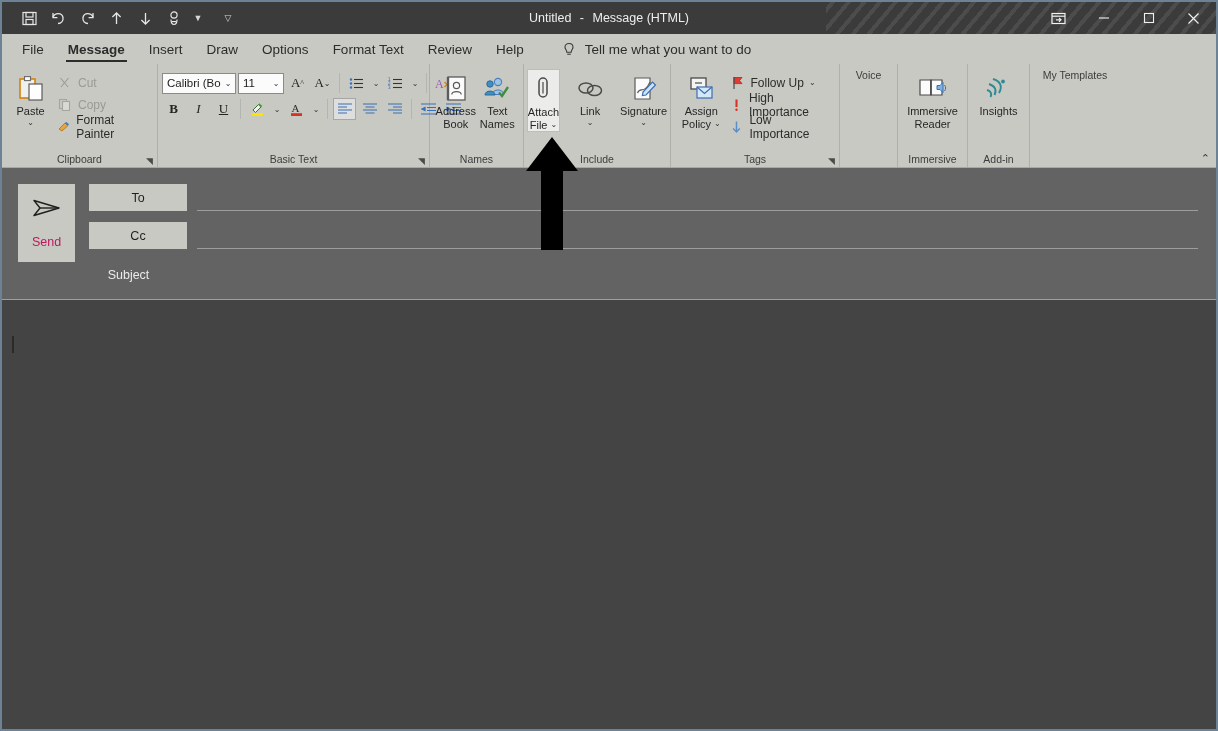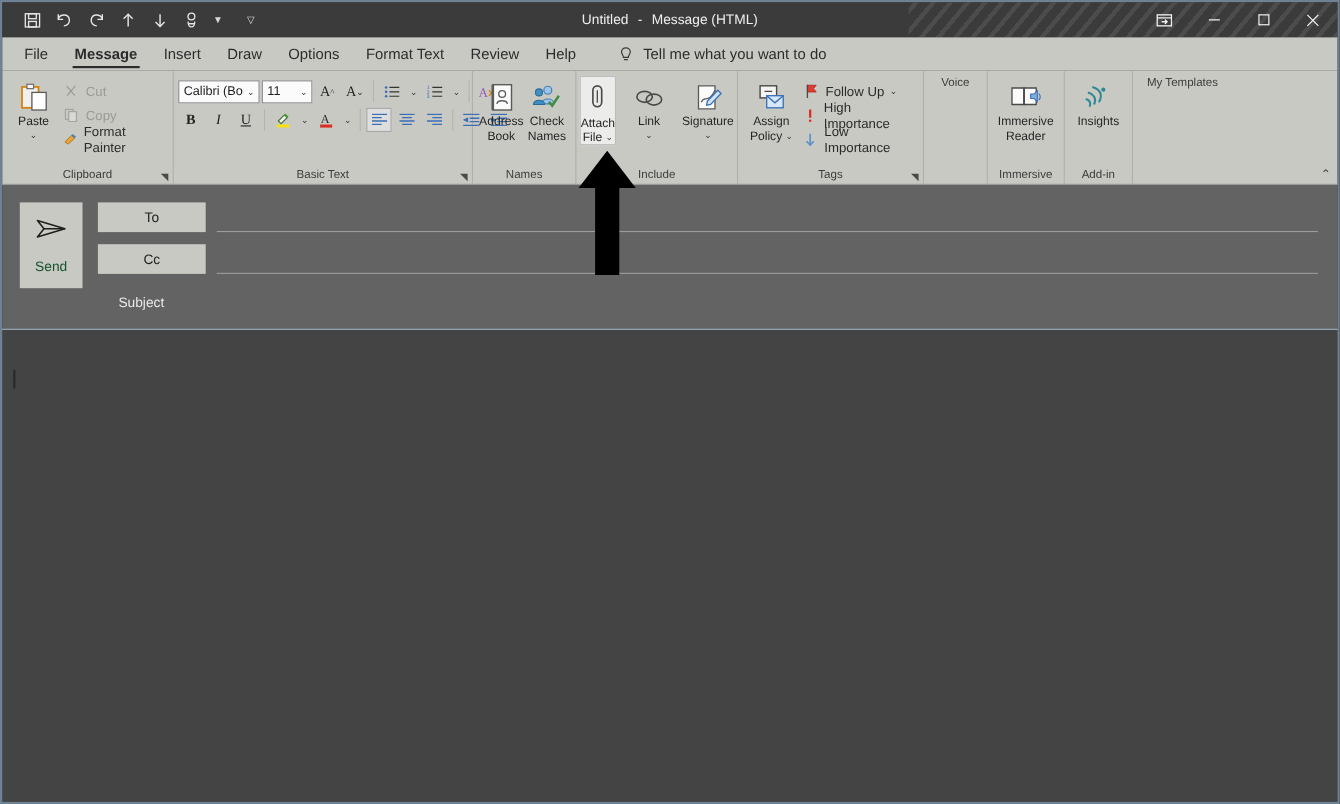--- a/index.html
+++ b/index.html
@@ -219,21 +219,21 @@
     position: relative;
     display: flex;
   }
   .sendwrap { padding: 16px 0 0 16px; }
   .sendbtn {
     width: 57px; height: 78px;
     background: #c9c9c4;
     display: flex; flex-direction: column;
     align-items: center; justify-content: center;
     gap: 13px;
-    font-size: 12.5px; color: #14532d;
+    font-size: 12.5px; color: #be185d;
   }
   .fields { flex: 1; padding: 16px 18px 0 14px; }
   .fieldrow { display: flex; align-items: flex-start; height: 38px; }
   .fieldbtn {
     width: 98px; height: 27px;
     background: #c9c9c4;
     display: flex; align-items: center; justify-content: center;
     font-size: 12.5px; color: #1f1f1f;
     flex: 0 0 auto;
   }
@@ -549,21 +549,21 @@
         <div class="bigbtn" style="width:46px">
           <span class="ico">
             <svg width="30" height="28" viewBox="0 0 30 28" fill="none">
               <circle cx="16" cy="7" r="3.6" fill="#9cc4e4" stroke="#4a7ebb" stroke-width="1.1"></circle>
               <path d="M10.5 19.5 C10.5 13.5 21.5 13.5 21.5 19.5 Z" fill="#9cc4e4" stroke="#4a7ebb" stroke-width="1.1"></path>
               <circle cx="8" cy="9" r="3.2" fill="#3f8fc4" stroke="#2d6a96" stroke-width="1"></circle>
               <path d="M3 20 C3 14.8 13 14.8 13 20 Z" fill="#3f8fc4" stroke="#2d6a96" stroke-width="1"></path>
               <path d="M17 17.5 L20 21 L26 12" stroke="#3f8e3f" stroke-width="2.3" fill="none"></path>
             </svg>
           </span>
-          <span>Check</span>
+          <span>Text</span>
           <span>Names</span>
         </div>
       </div>
       <div class="group-label">
         <span>Names</span>
       </div>
     </div>
 
     <div class="group" style="width:147px">
       <div class="group-body" style="justify-content:center;gap:15px">

